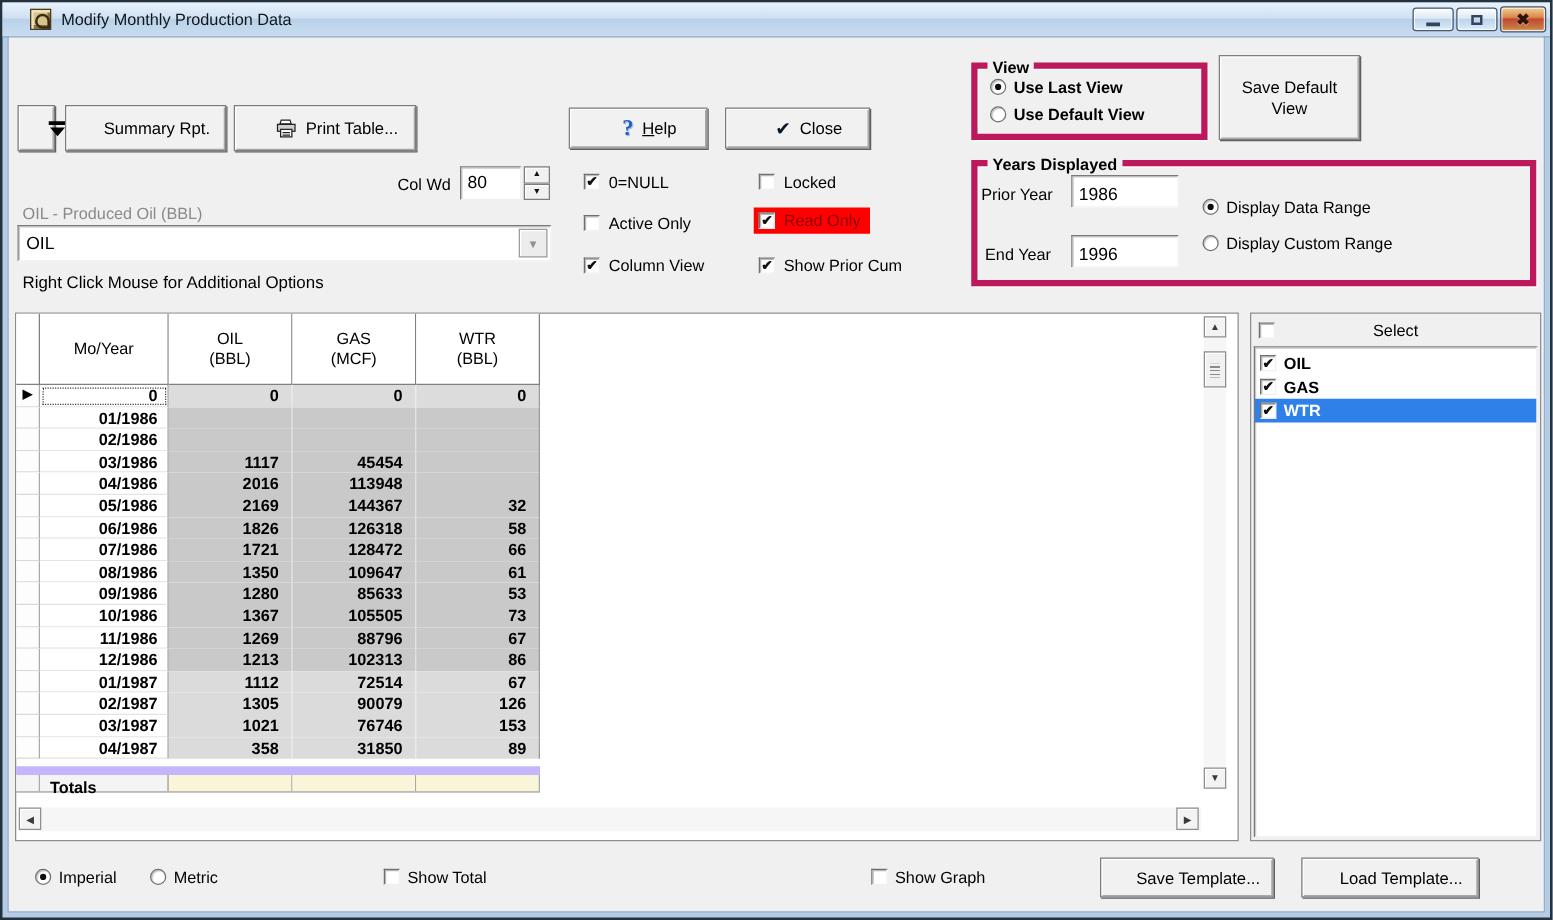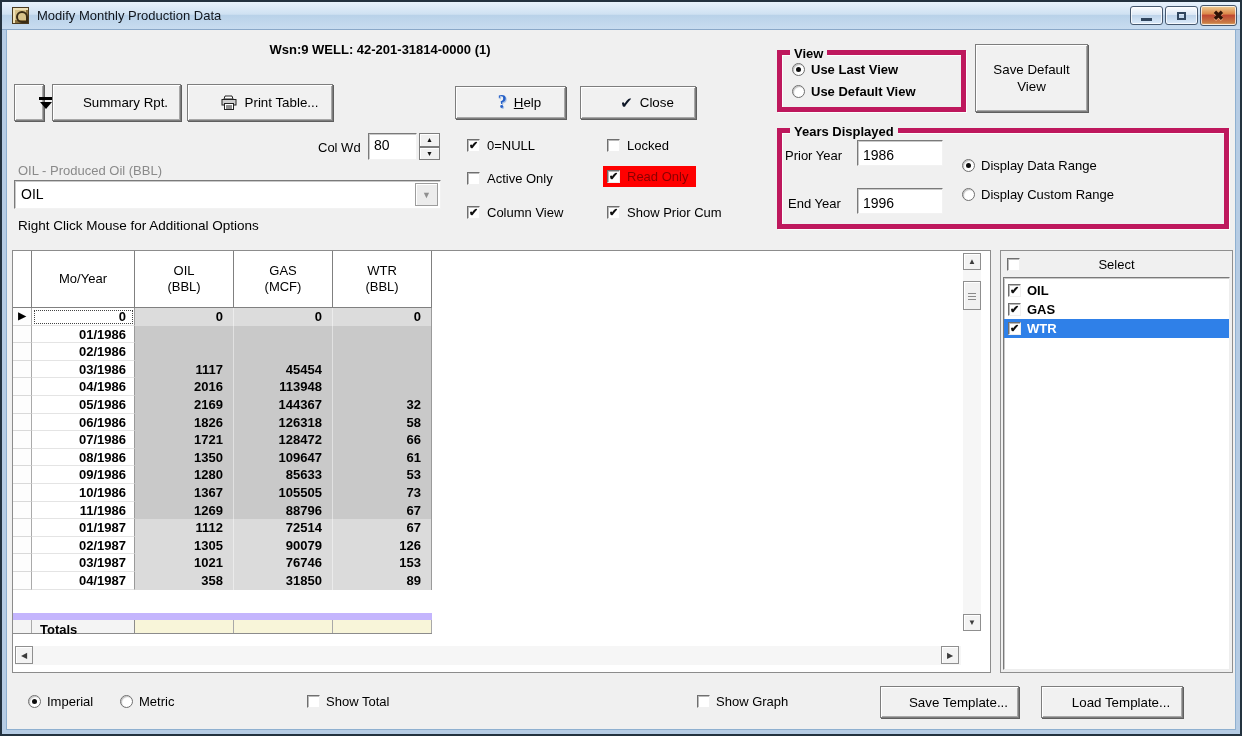--- a/index.html
+++ b/index.html
@@ -7,21 +7,21 @@
   .stage{
     position:relative;width:1242px;height:736px;background:#f0f0f0;
     font-family:"Liberation Sans",sans-serif;font-size:13px;color:#000;
     box-shadow:inset 0 0 0 2px #23323f, inset 0 0 0 6px #b6cce4, inset 0 0 0 7px #8fb0d0;
   }
   .abs{position:absolute;}
 
   
   .titlebar{left:2px;top:2px;width:1238px;height:28px;
     background:linear-gradient(#e8f2fc,#cfe1f2 45%,#b9d2e9 50%,#c8dcf0);
-    border-bottom:1px solid #8aa8c8;display:flex;align-items:center;padding-left:10px;}
+    border-bottom:1px solid #8aa8c8;display:flex;align-items:center;padding-left:22px;}
   .app-icon{width:17px;height:17px;background:#d8c38a;border:1px solid #4a3a20;
     box-shadow:inset 2px 2px 0 #efe2b8, inset -2px -3px 0 #8a713f;position:relative;}
   .app-icon::after{content:"";position:absolute;left:3px;top:3px;width:8px;height:8px;
     border:2px solid #3a2c14;border-radius:50% 50% 0 50%;}
   .title-text{margin-left:8px;color:#10151c;}
   .winbtn{position:absolute;top:6px;height:19px;border:1px solid #46586e;border-radius:3px;
     background:linear-gradient(#fdfeff,#dcE8f5 45%,#bed4ea 50%,#dcebfa);
     box-shadow:inset 0 0 0 1px rgba(255,255,255,.75);display:flex;align-items:center;justify-content:center;}
   .minimize{left:1130px;width:33px;}
   .maximize{left:1165px;width:33px;}
@@ -171,21 +171,20 @@
   <div class="winbtn minimize">
       <span class="glyph-min"></span>
     </div>
   <div class="winbtn maximize">
       <span class="glyph-max"></span>
     </div>
   <div class="winbtn closewin">
       <span class="glyph-x">✖</span>
     </div>
 
-  <div class="abs hdr-label">Wsn:9 WELL: 42-201-31814-0000 (1)</div>
   <div class="abs btn3d dd-btn">
       <span class="ddicon"></span>
     </div>
   <button class="abs btn3d summary-btn">
       <span>Summary Rpt.</span>
     </button>
   <button class="abs btn3d print-btn">
     <svg class="print-ic" viewBox="0 0 18 16">
         <path d="M5 1h7l1 3H4z" fill="#fff" stroke="#222"></path>
         <rect x="2" y="4.5" width="14" height="5.5" fill="#cfcfcf" stroke="#222"></rect>
@@ -378,20 +377,27 @@
           <div class="gcell c-val">105505</div>
           <div class="gcell c-val">73</div>
         </div>
         <div class="grow shade-dark">
           <div class="gcell c-sel"></div>
           <div class="gcell c-mo">11/1986</div>
           <div class="gcell c-val">1269</div>
           <div class="gcell c-val">88796</div>
           <div class="gcell c-val">67</div>
         </div>
+        <div class="grow shade-dark">
+          <div class="gcell c-sel"></div>
+          <div class="gcell c-mo">12/1986</div>
+          <div class="gcell c-val">1213</div>
+          <div class="gcell c-val">102313</div>
+          <div class="gcell c-val">86</div>
+        </div>
         <div class="grow shade-light">
           <div class="gcell c-sel"></div>
           <div class="gcell c-mo">01/1987</div>
           <div class="gcell c-val">1112</div>
           <div class="gcell c-val">72514</div>
           <div class="gcell c-val">67</div>
         </div>
         <div class="grow shade-light">
           <div class="gcell c-sel"></div>
           <div class="gcell c-mo">02/1987</div>

